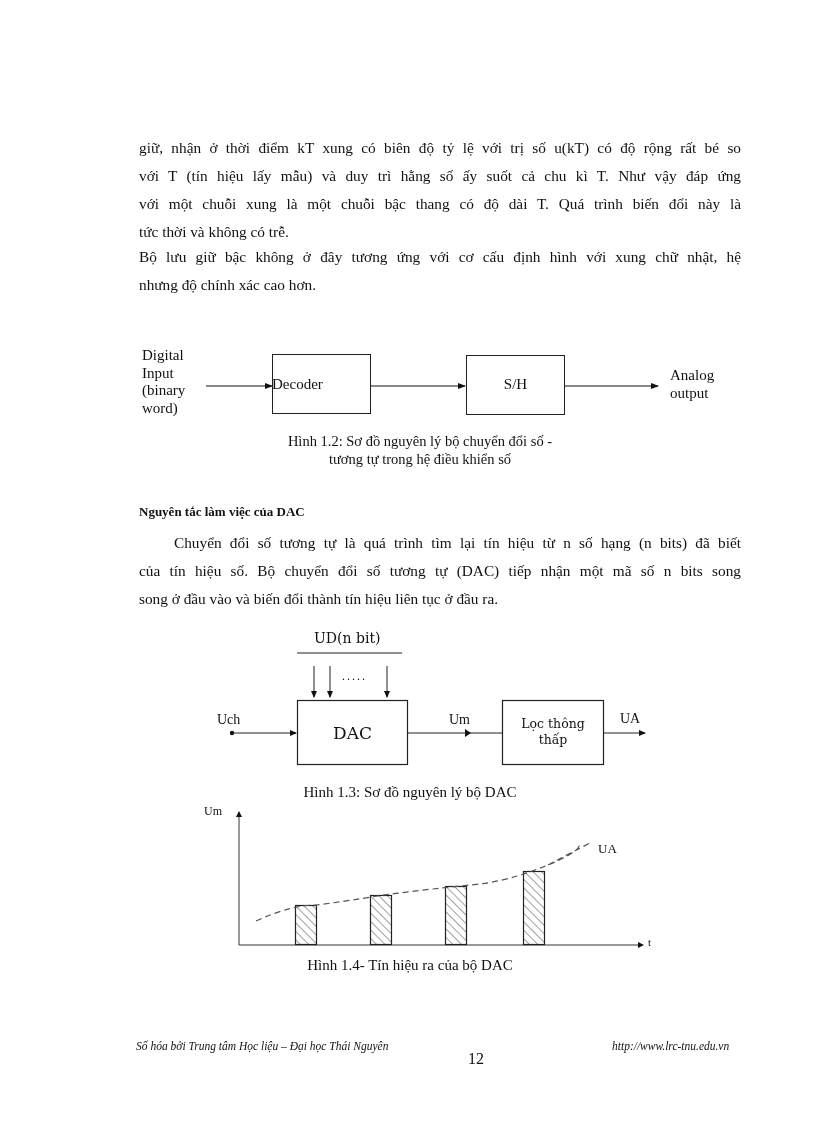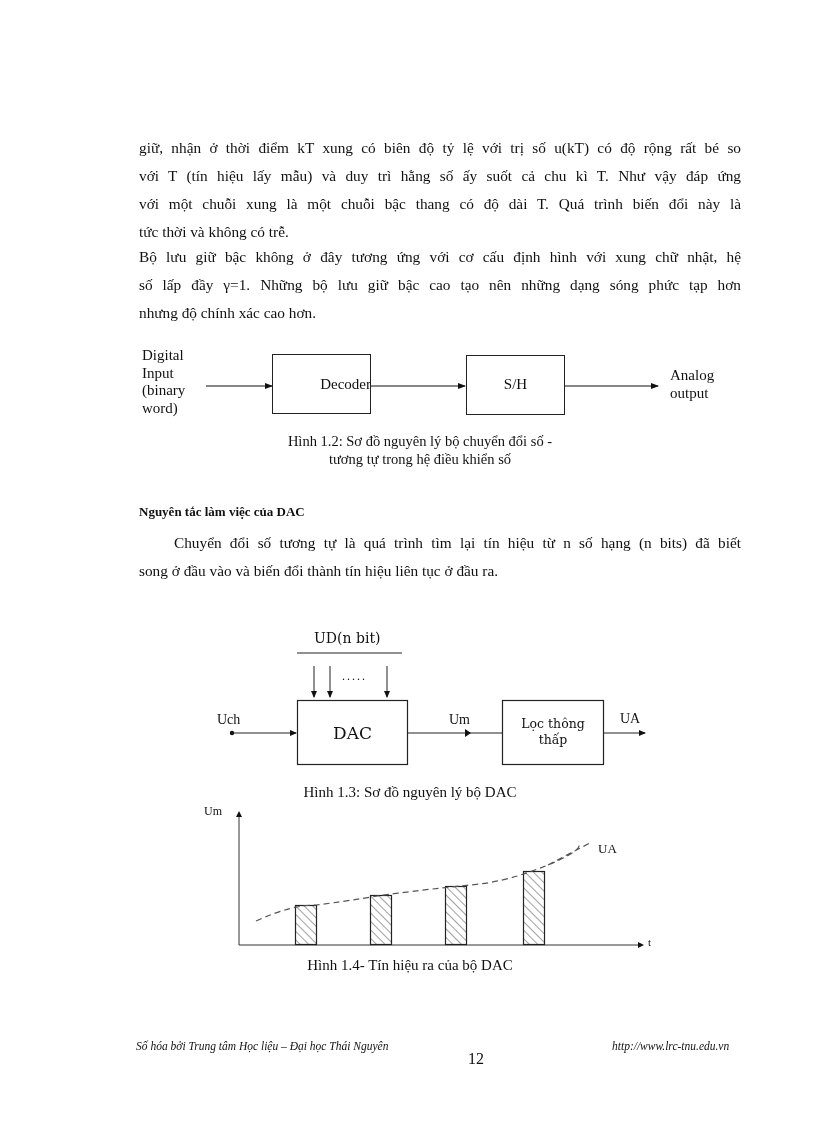--- a/index.html
+++ b/index.html
@@ -21,21 +21,20 @@
 
 <div class="para" style="top:134px;">
   <span class="ln">giữ, nhận ở thời điểm kT xung có biên độ tỷ lệ với trị số u(kT) có độ rộng rất bé so</span>
   <span class="ln">với T (tín hiệu lấy mẫu) và duy trì hằng số ấy suốt cả chu kì T. Như vậy đáp ứng</span>
   <span class="ln">với một chuỗi xung là một chuỗi bậc thang có độ dài T. Quá trình biến đổi này là</span>
   <span class="ln last">tức thời và không có trễ.</span>
 </div>
 
 <div class="para" style="top:243px;">
   <span class="ln">Bộ lưu giữ bậc không ở đây tương ứng với cơ cấu định hình với xung chữ nhật, hệ</span>
-  <span class="ln">số lấp đầy γ=1. Những bộ lưu giữ bậc cao tạo nên những dạng sóng phức tạp hơn</span>
   <span class="ln last">nhưng độ chính xác cao hơn.</span>
 </div>
 
 <div>
   <div style="position:absolute;left:142px;top:347px;font-size:15px;line-height:17.5px;">
     <div>Digital</div>
     <div>Input</div>
     <div>(binary</div>
     <div>word)</div>
   </div>
@@ -44,36 +43,37 @@
       <marker id="arr" markerWidth="8" markerHeight="6" refX="7" refY="3" orient="auto">
         <path d="M0,0 L8,3 L0,6 z" fill="#111"></path>
       </marker>
     </defs>
     <line x1="206" y1="386" x2="272" y2="386" stroke="#111" stroke-width="1" marker-end="url(#arr)"></line>
     <rect x="272.5" y="354.5" width="98" height="59" fill="none" stroke="#222" stroke-width="1"></rect>
     <line x1="371" y1="386" x2="465" y2="386" stroke="#111" stroke-width="1" marker-end="url(#arr)"></line>
     <rect x="466.5" y="355.5" width="98" height="59" fill="none" stroke="#222" stroke-width="1"></rect>
     <line x1="565" y1="386" x2="658" y2="386" stroke="#111" stroke-width="1" marker-end="url(#arr)"></line>
   </svg>
-  <div style="position:absolute;left:272px;top:376px;width:99px;text-align:right;font-size:15px;">Decoder</div>
+  <div style="position:absolute;left:272px;top:376px;width:99px;text-align:left;font-size:15px;">Decoder</div>
   <div style="position:absolute;left:466px;top:376px;width:99px;text-align:center;font-size:15px;">S/H</div>
   <div style="position:absolute;left:670px;top:367px;font-size:15px;line-height:17.5px;">
     <div>Analog</div>
     <div>output</div>
   </div>
   <div class="caption" style="left:240px;top:432px;width:360px;">
     <div>Hình 1.2: Sơ đồ nguyên lý bộ chuyển đổi số -</div>
     <div>tương tự trong hệ điều khiển số</div>
   </div>
 </div>
 
 <h3 class="heading">Nguyên tắc làm việc của DAC</h3>
 
 <div class="para" style="top:529px;">
   <span class="ln indent">Chuyển đổi số tương tự là quá trình tìm lại tín hiệu từ n số hạng (n bits) đã biết</span>
+  <span class="ln">của tín hiệu số. Bộ chuyển đổi số tương tự (DAC) tiếp nhận một mã số n bits song</span>
   <span class="ln last">song ở đầu vào và biến đổi thành tín hiệu liên tục ở đầu ra.</span>
 </div>
 
 <div>
   <div style="position:absolute;left:314px;top:630px;font-size:14px;font-family:'DejaVu Serif',serif;">UD(n bit)</div>
   <svg width="816" height="1123">
     <defs>
       <marker id="arr2" markerWidth="7" markerHeight="6" refX="6" refY="3" orient="auto">
         <path d="M0,0 L7,3 L0,6 z" fill="#111"></path>
       </marker>

